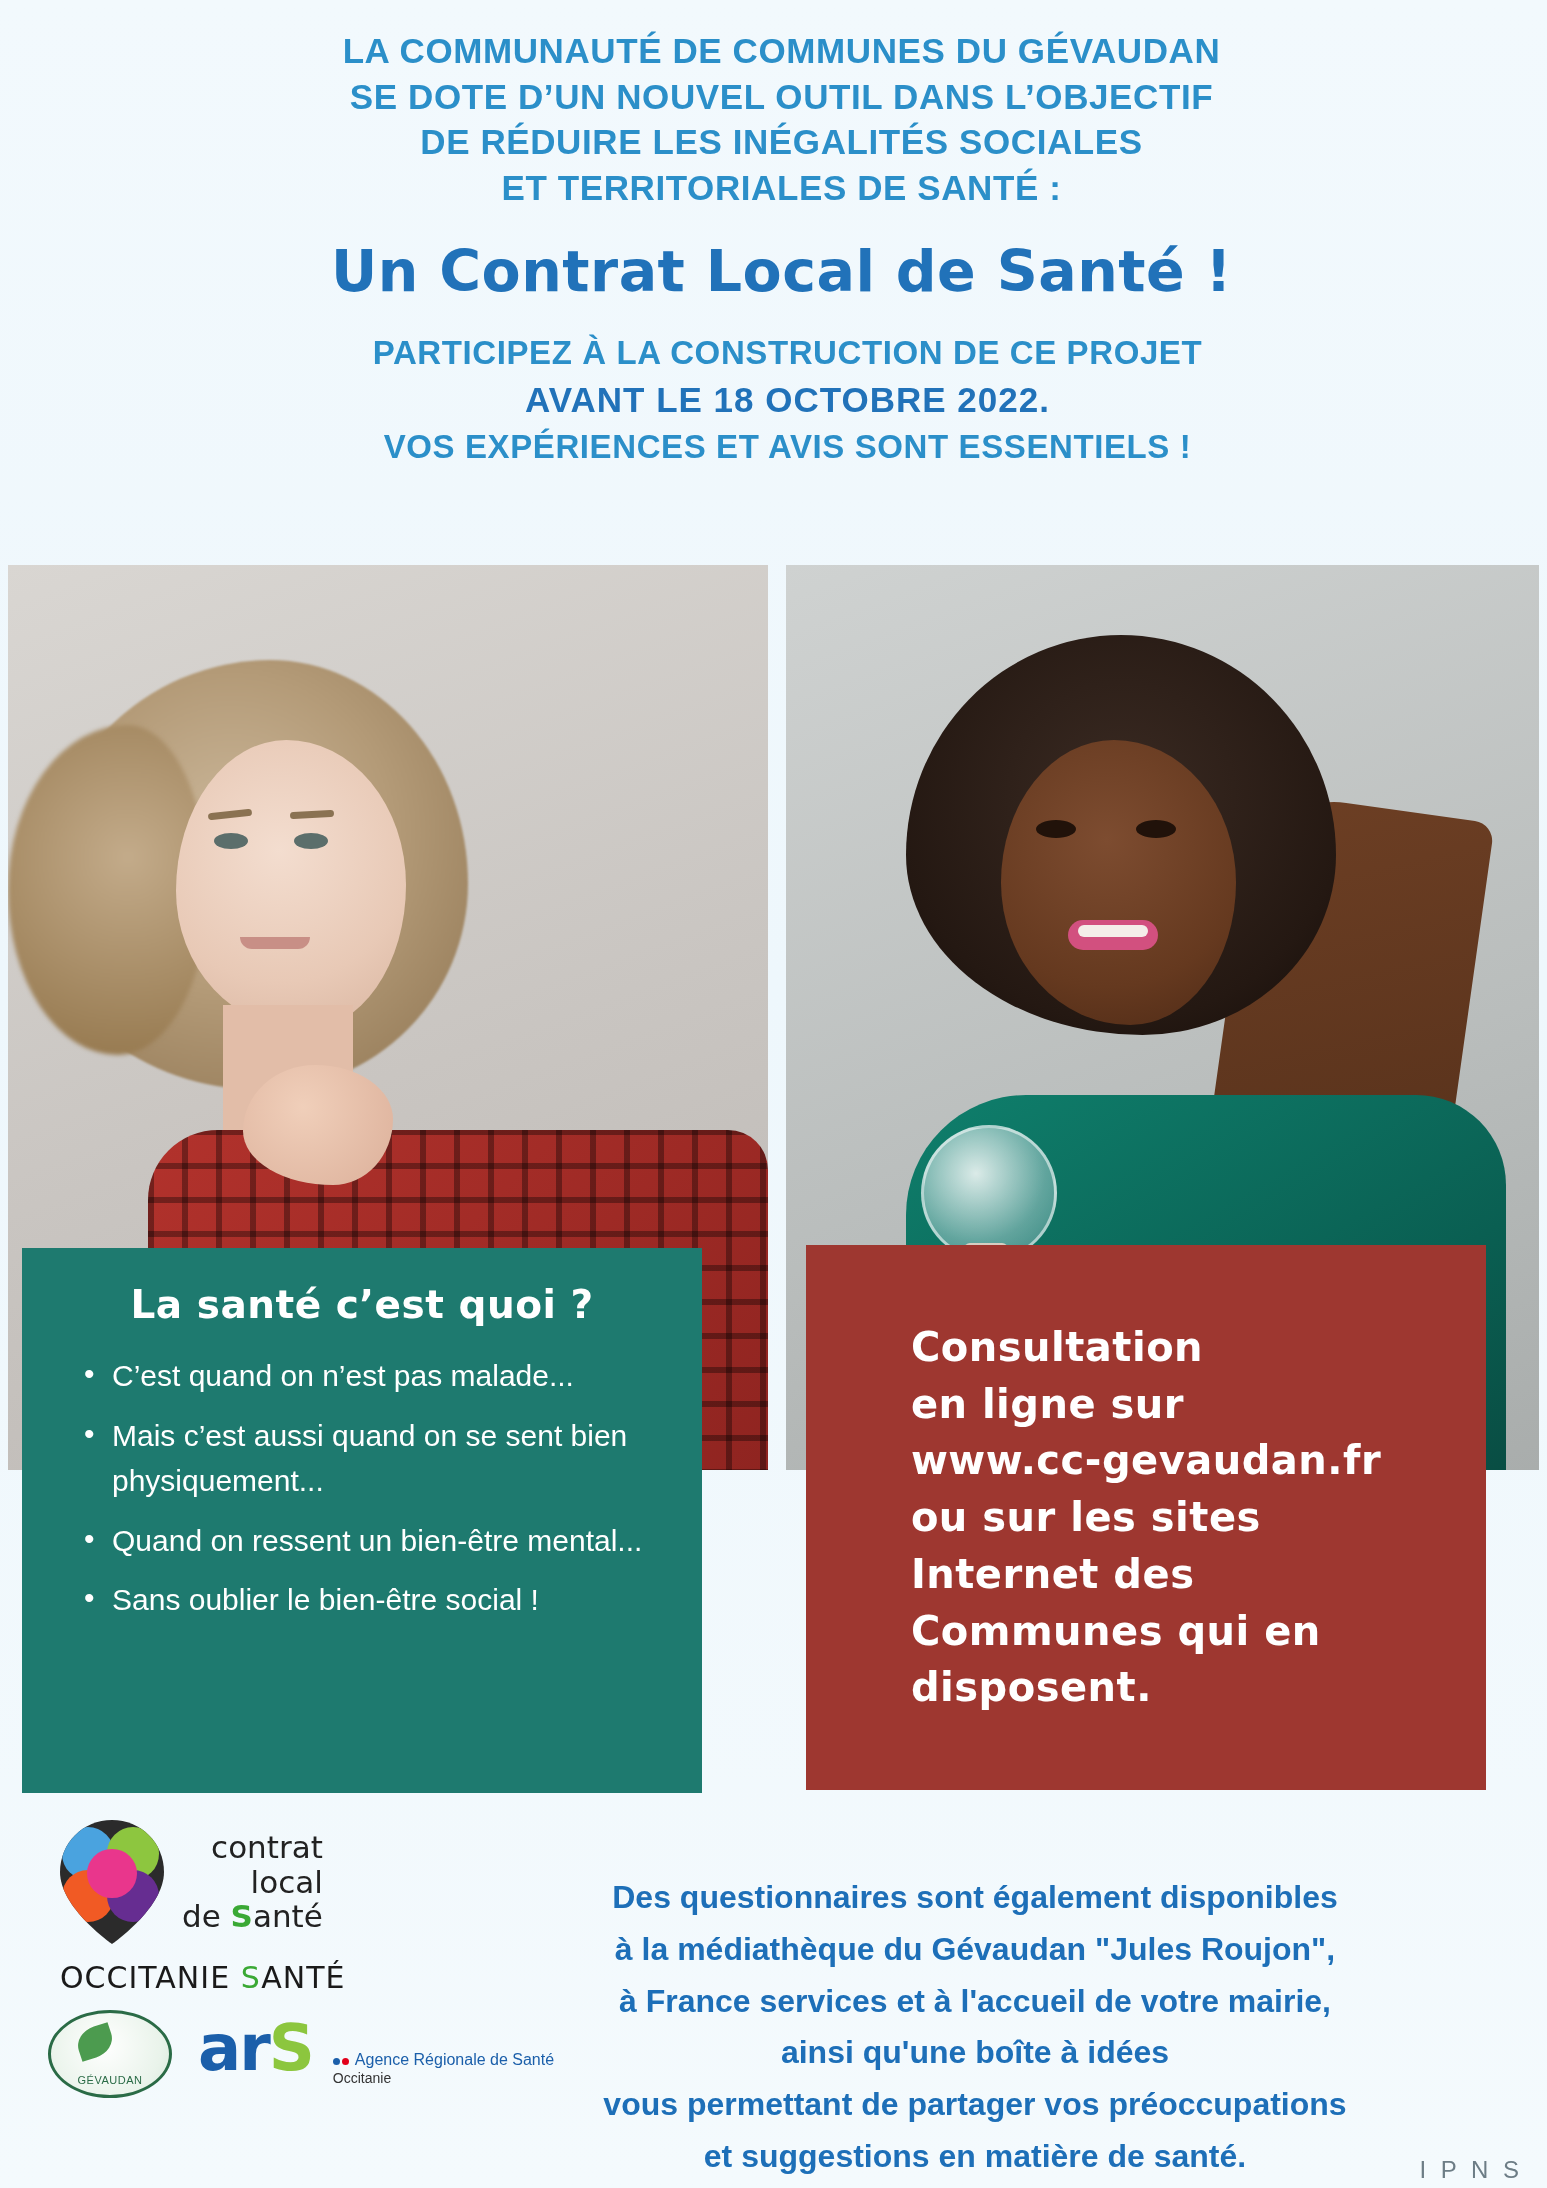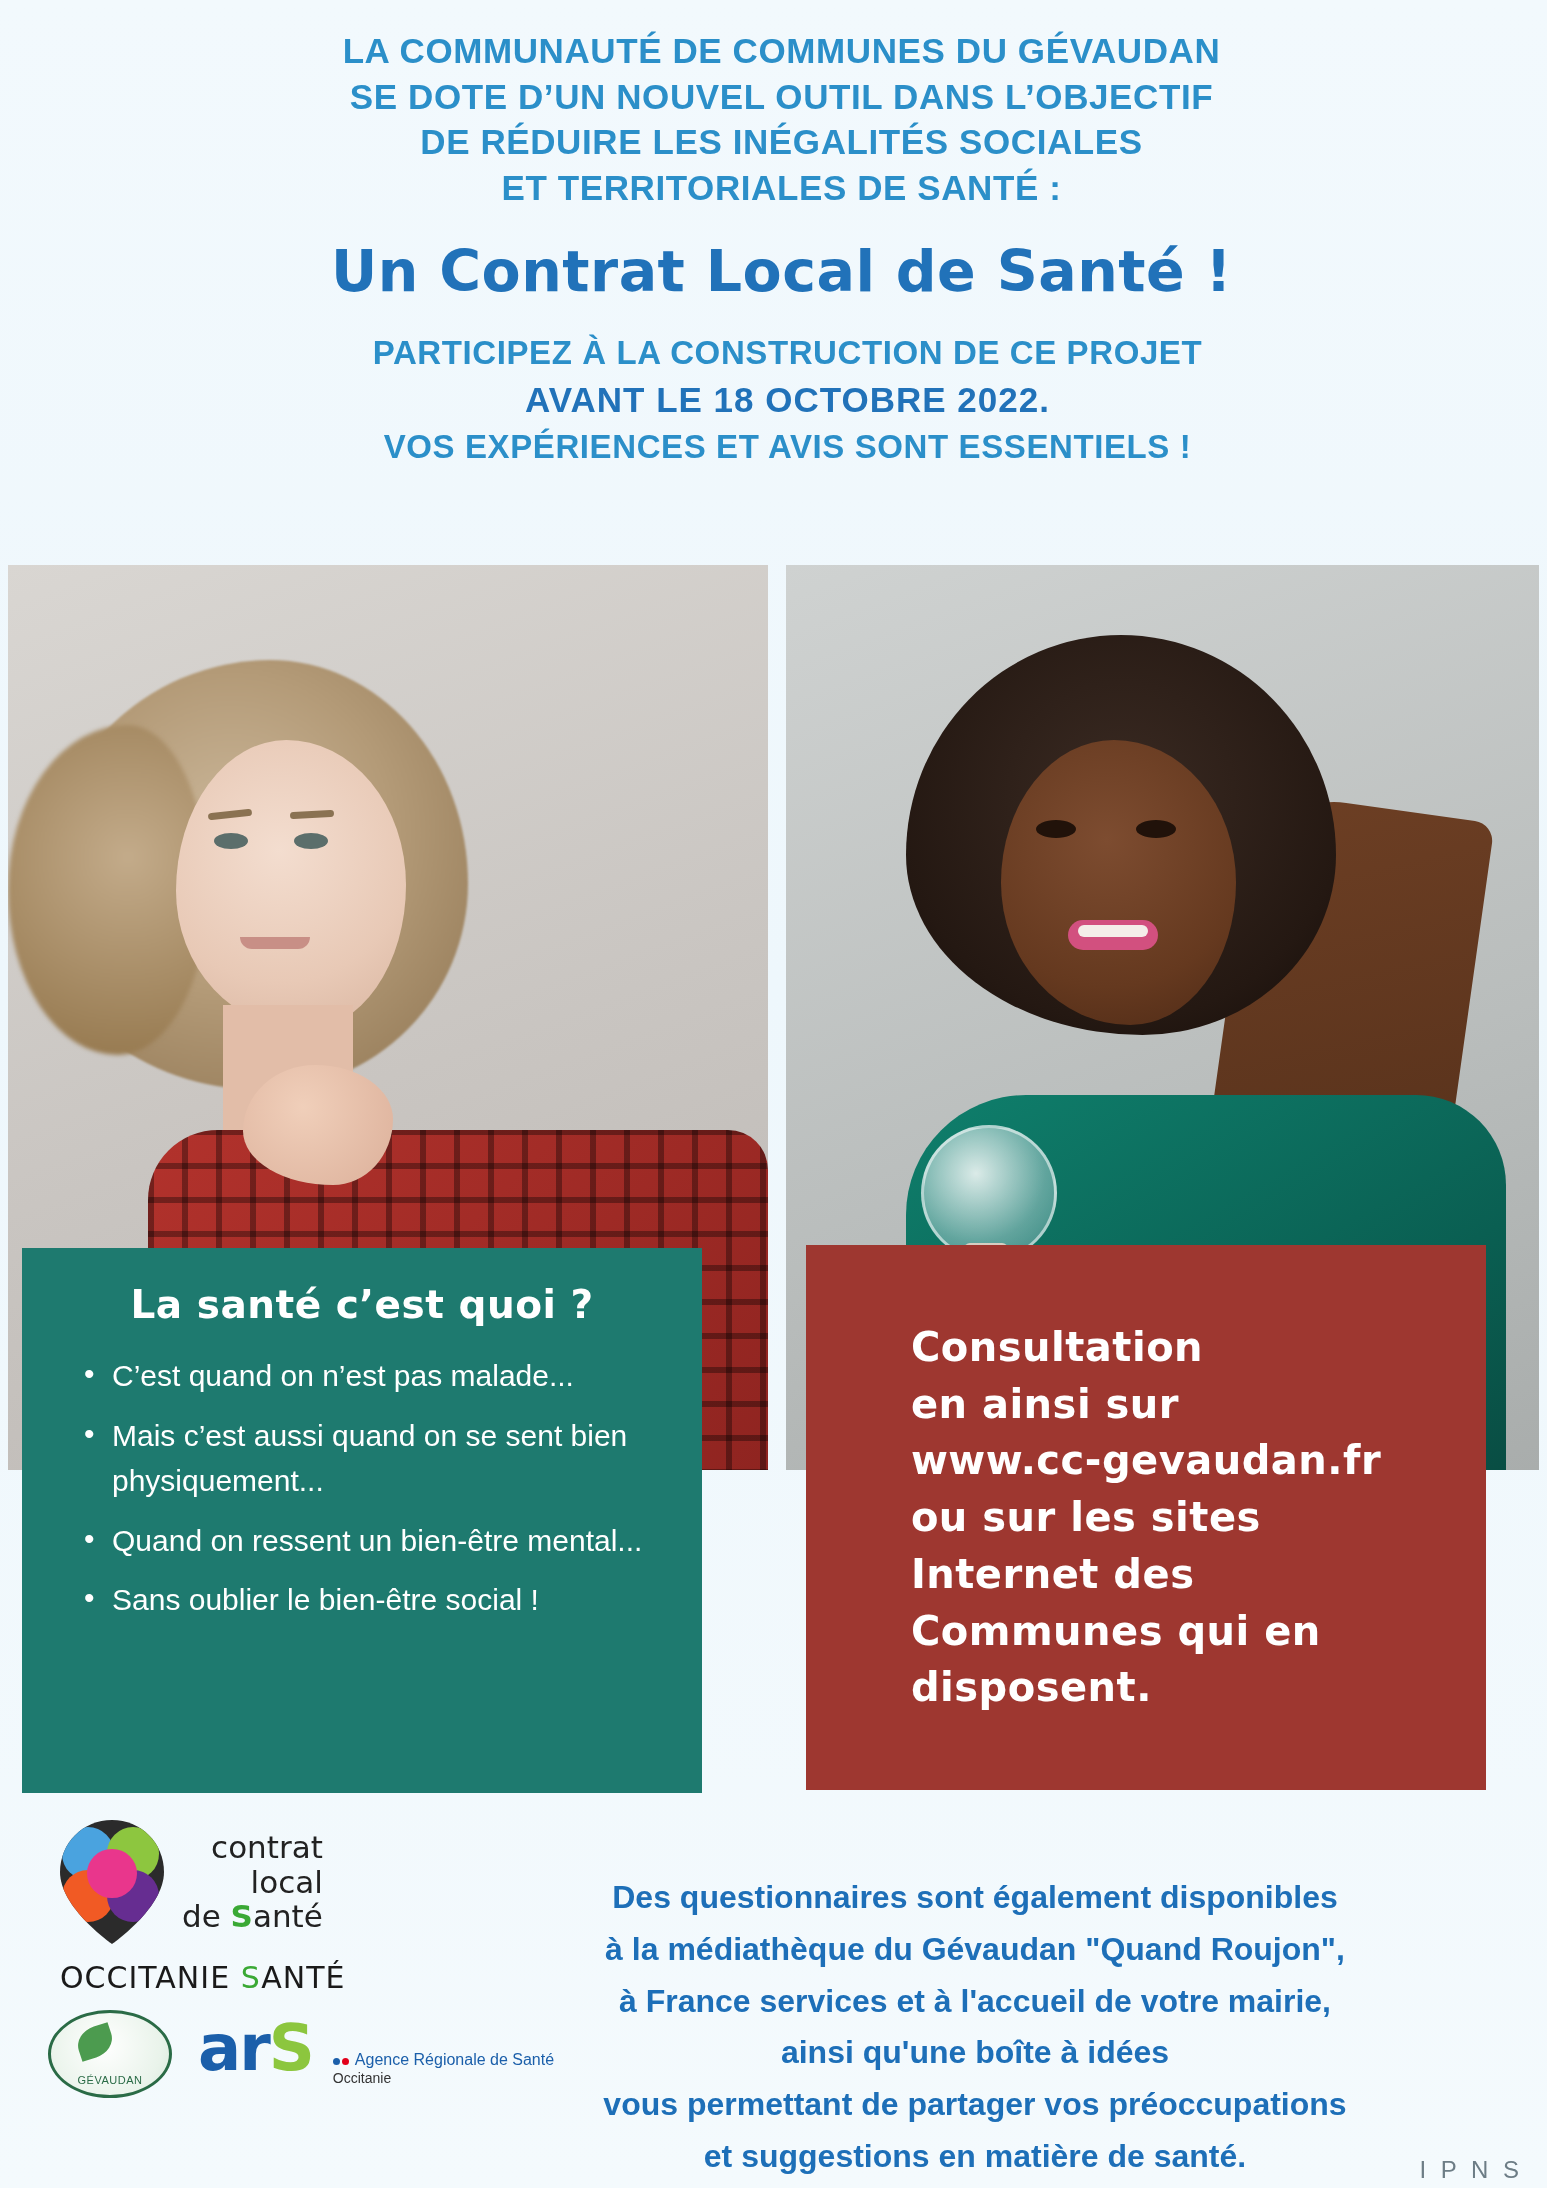--- a/index.html
+++ b/index.html
@@ -478,21 +478,21 @@
       <li>C’est quand on n’est pas malade...</li>
       <li>Mais c’est aussi quand on se sent bien physiquement...</li>
       <li>Quand on ressent un bien-être mental...</li>
       <li>Sans oublier le bien-être social !</li>
     </ul>
   </div>
 
   <div class="box-red">
     <div class="lines">
       <div>Consultation</div>
-      <div>en ainsi sur</div>
+      <div>en ligne sur</div>
       <div>www.cc-gevaudan.fr</div>
       <div>ou sur les sites</div>
       <div>Internet des</div>
       <div>Communes qui en</div>
       <div>disposent.</div>
     </div>
   </div>
 
   <div class="logos">
     <div class="cls-logo">
@@ -529,21 +529,21 @@
       </div>
       <div class="ars-text">
         <span class="ars-dots"><i class="d1"></i><i class="d2"></i></span><span>Agence Régionale de Santé</span>
         <div class="occ">Occitanie</div>
       </div>
     </div>
   </div>
 
   <div class="bottom-text">
     <div>Des questionnaires sont également disponibles</div>
-    <div>à la médiathèque du Gévaudan "Quand Roujon",</div>
+    <div>à la médiathèque du Gévaudan "Jules Roujon",</div>
     <div>à France services et à l'accueil de votre mairie,</div>
     <div>ainsi qu'une boîte à idées</div>
     <div>vous permettant de partager vos préoccupations</div>
     <div>et suggestions en matière de santé.</div>
   </div>
 
   <div class="ipns">I P N S</div>
 
 </div>
 

